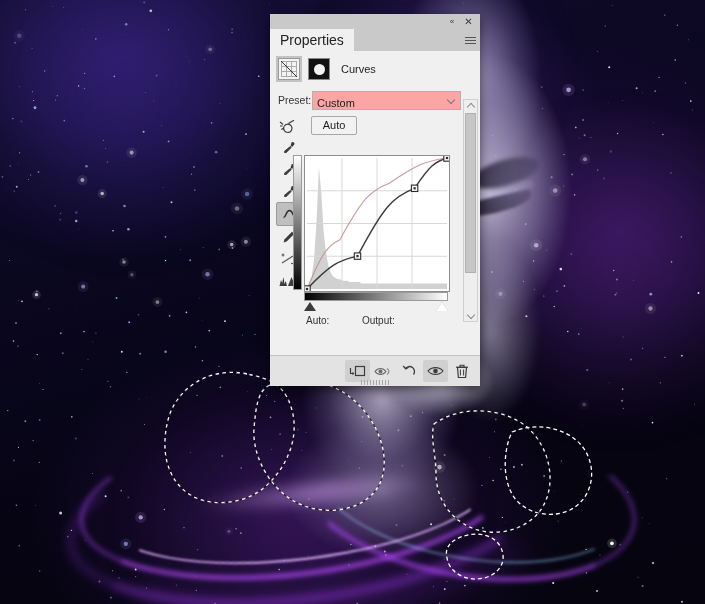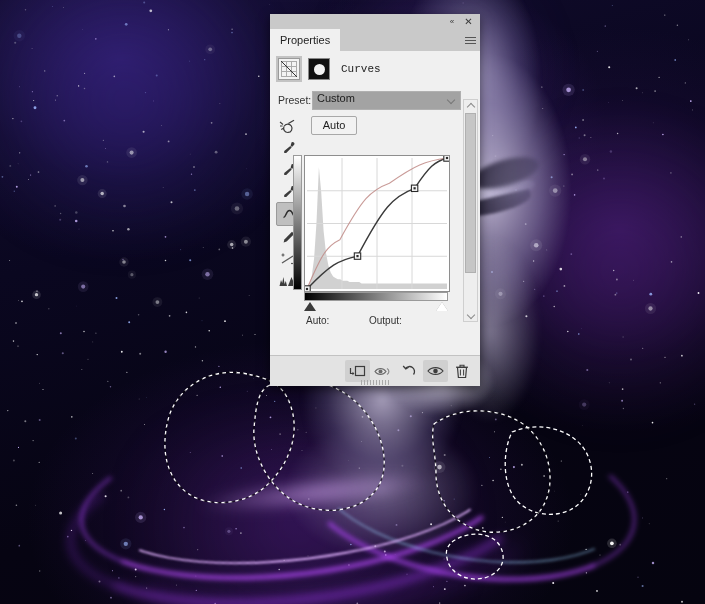--- a/index.html
+++ b/index.html
@@ -89,45 +89,45 @@
     box-shadow:0 3px 10px rgba(0,0,0,.55);
     font-size:11px;color:#1d1d1d;
   }
   .titlebar{height:15px;background:#c9c9c9;position:relative;}
   .tb-btn{position:absolute;top:2px;width:13px;height:12px;display:flex;align-items:center;
     justify-content:center;color:#3a3a3a;font-size:9px;line-height:1;cursor:default;}
   .tb-collapse{right:22px;letter-spacing:-1px;font-size:8px;}
   .tb-close{right:5px;font-size:10px;}
 
   .tabstrip{height:22px;background:#c9c9c9;display:flex;align-items:stretch;position:relative;}
-  .tab{background:#ececec;padding:0 10px;display:flex;align-items:center;font-size:11px;color:#222;text-align:center;}
+  .tab{background:#ececec;padding:0 10px;display:flex;align-items:center;font-size:14px;color:#222;text-align:center;}
   .tab.active{background:#f0f0f0;}
   .tabfill{flex:1;background:#c9c9c9;}
   .menu-btn{width:20px;display:flex;align-items:center;justify-content:center;}
   .menu-btn i{display:block;width:11px;height:7px;
     background:linear-gradient(#555 0 1px,transparent 1px 3px,#555 3px 4px,transparent 4px 6px,#555 6px 7px);}
 
   .panelbody{position:absolute;left:0;top:37px;right:0;bottom:30px;background:#f0f0f0;}
 
   .adjrow{display:flex;align-items:center;height:26px;padding:5px 0 0 8px;}
   .adj-thumb{width:20px;height:20px;background:#f3f3f3;border:1px solid #9a9a9a;
     position:relative;box-shadow:0 0 0 2px #c3c3c3;}
   .adj-thumb:before{content:"";position:absolute;inset:2px;
     background:
       linear-gradient(to top right,transparent calc(50% - .7px),#333 calc(50% - .7px),#333 calc(50% + .7px),transparent calc(50% + .7px)),
       linear-gradient(#aaa 0 1px,transparent 1px) 0 0/100% 5px,
       linear-gradient(90deg,#aaa 0 1px,transparent 1px) 0 0/5px 100%;}
   .mask-thumb{width:20px;height:20px;background:#111;margin-left:8px;display:flex;
     align-items:center;justify-content:center;border:1px solid #888;}
   .mask-thumb i{width:11px;height:11px;border-radius:50%;background:#f2f2f2;display:block;}
-  .adj-label{margin-left:11px;font-size:11px;font-family:Liberation Mono, monospace;}
+  .adj-label{margin-left:11px;font-size:11px;}
 
   .presetrow{display:flex;align-items:center;height:18px;margin:9px 0 0 8px;}
   .presetrow .lbl{font-size:10.5px;color:#333;width:34px;}
-  .select{height:17px;background:#a3a3a3;border:1px solid #b0b0b0;display:flex;align-items:flex-start;
+  .select{height:17px;background:#fca5a5;border:1px solid #b0b0b0;display:flex;align-items:flex-end;
     padding:0 4px;font-size:11px;position:relative;}
   .select .cv{position:absolute;right:5px;top:5px;width:7px;height:7px;}
   .select .cv:before{content:"";position:absolute;left:0;top:0;width:5px;height:5px;
     border-right:1.4px solid #777;border-bottom:1.4px solid #777;transform:rotate(45deg);}
   .preset-select{flex:1;margin-right:19px;}
 
   .chanrow{display:flex;align-items:center;height:18px;margin:7px 0 0 8px;}
   .chan-icon{width:22px;height:17px;position:relative;}
   .chan-select{width:82px;margin-left:12px;}
   .autobtn{margin-left:11px;width:44px;height:17px;background:#f2f2f2;border:1px solid #a8a8a8;
@@ -144,21 +144,21 @@
   .grad-v{position:absolute;left:23px;top:104px;width:9px;height:135px;
     background:linear-gradient(to top,#000,#fff);border:1px solid #9a9a9a;box-sizing:border-box;}
   .sl-black{position:absolute;left:34px;top:251px;width:0;height:0;
     border-left:6px solid transparent;border-right:6px solid transparent;border-bottom:9px solid #3b3b3b;}
   .sl-white{position:absolute;left:166px;top:251px;width:0;height:0;
     border-left:6px solid transparent;border-right:6px solid transparent;border-bottom:9px solid #fff;
     filter:drop-shadow(0 0 .6px #8a8a8a);}
   .iolabels{position:absolute;left:36px;top:264px;width:150px;font-size:10px;color:#333;}
   .iolabels span{position:absolute;}
   .lbl-in{left:0;}
-  .lbl-out{left:63px;}
+  .lbl-out{left:56px;}
 
   .scrollbar{position:absolute;right:2px;top:48px;width:13px;bottom:34px;background:#eee;border:1px solid #cfcfcf;}
   .sb-arrow{height:11px;display:flex;align-items:center;justify-content:center;}
   .sb-arrow i{width:5px;height:5px;border-right:1.3px solid #8a8a8a;border-bottom:1.3px solid #8a8a8a;}
   .sb-up i{transform:rotate(-135deg);margin-top:2px;}
   .sb-dn i{transform:rotate(45deg);margin-bottom:2px;}
   .sb-thumb{position:absolute;left:1px;right:1px;top:13px;height:158px;background:#c6c6c6;border:1px solid #b0b0b0;}
 
   .footer{position:absolute;left:0;right:0;bottom:0;height:30px;background:#e3e3e3;
     border-top:1px solid #c2c2c2;display:flex;align-items:center;justify-content:flex-end;padding-right:6px;}

